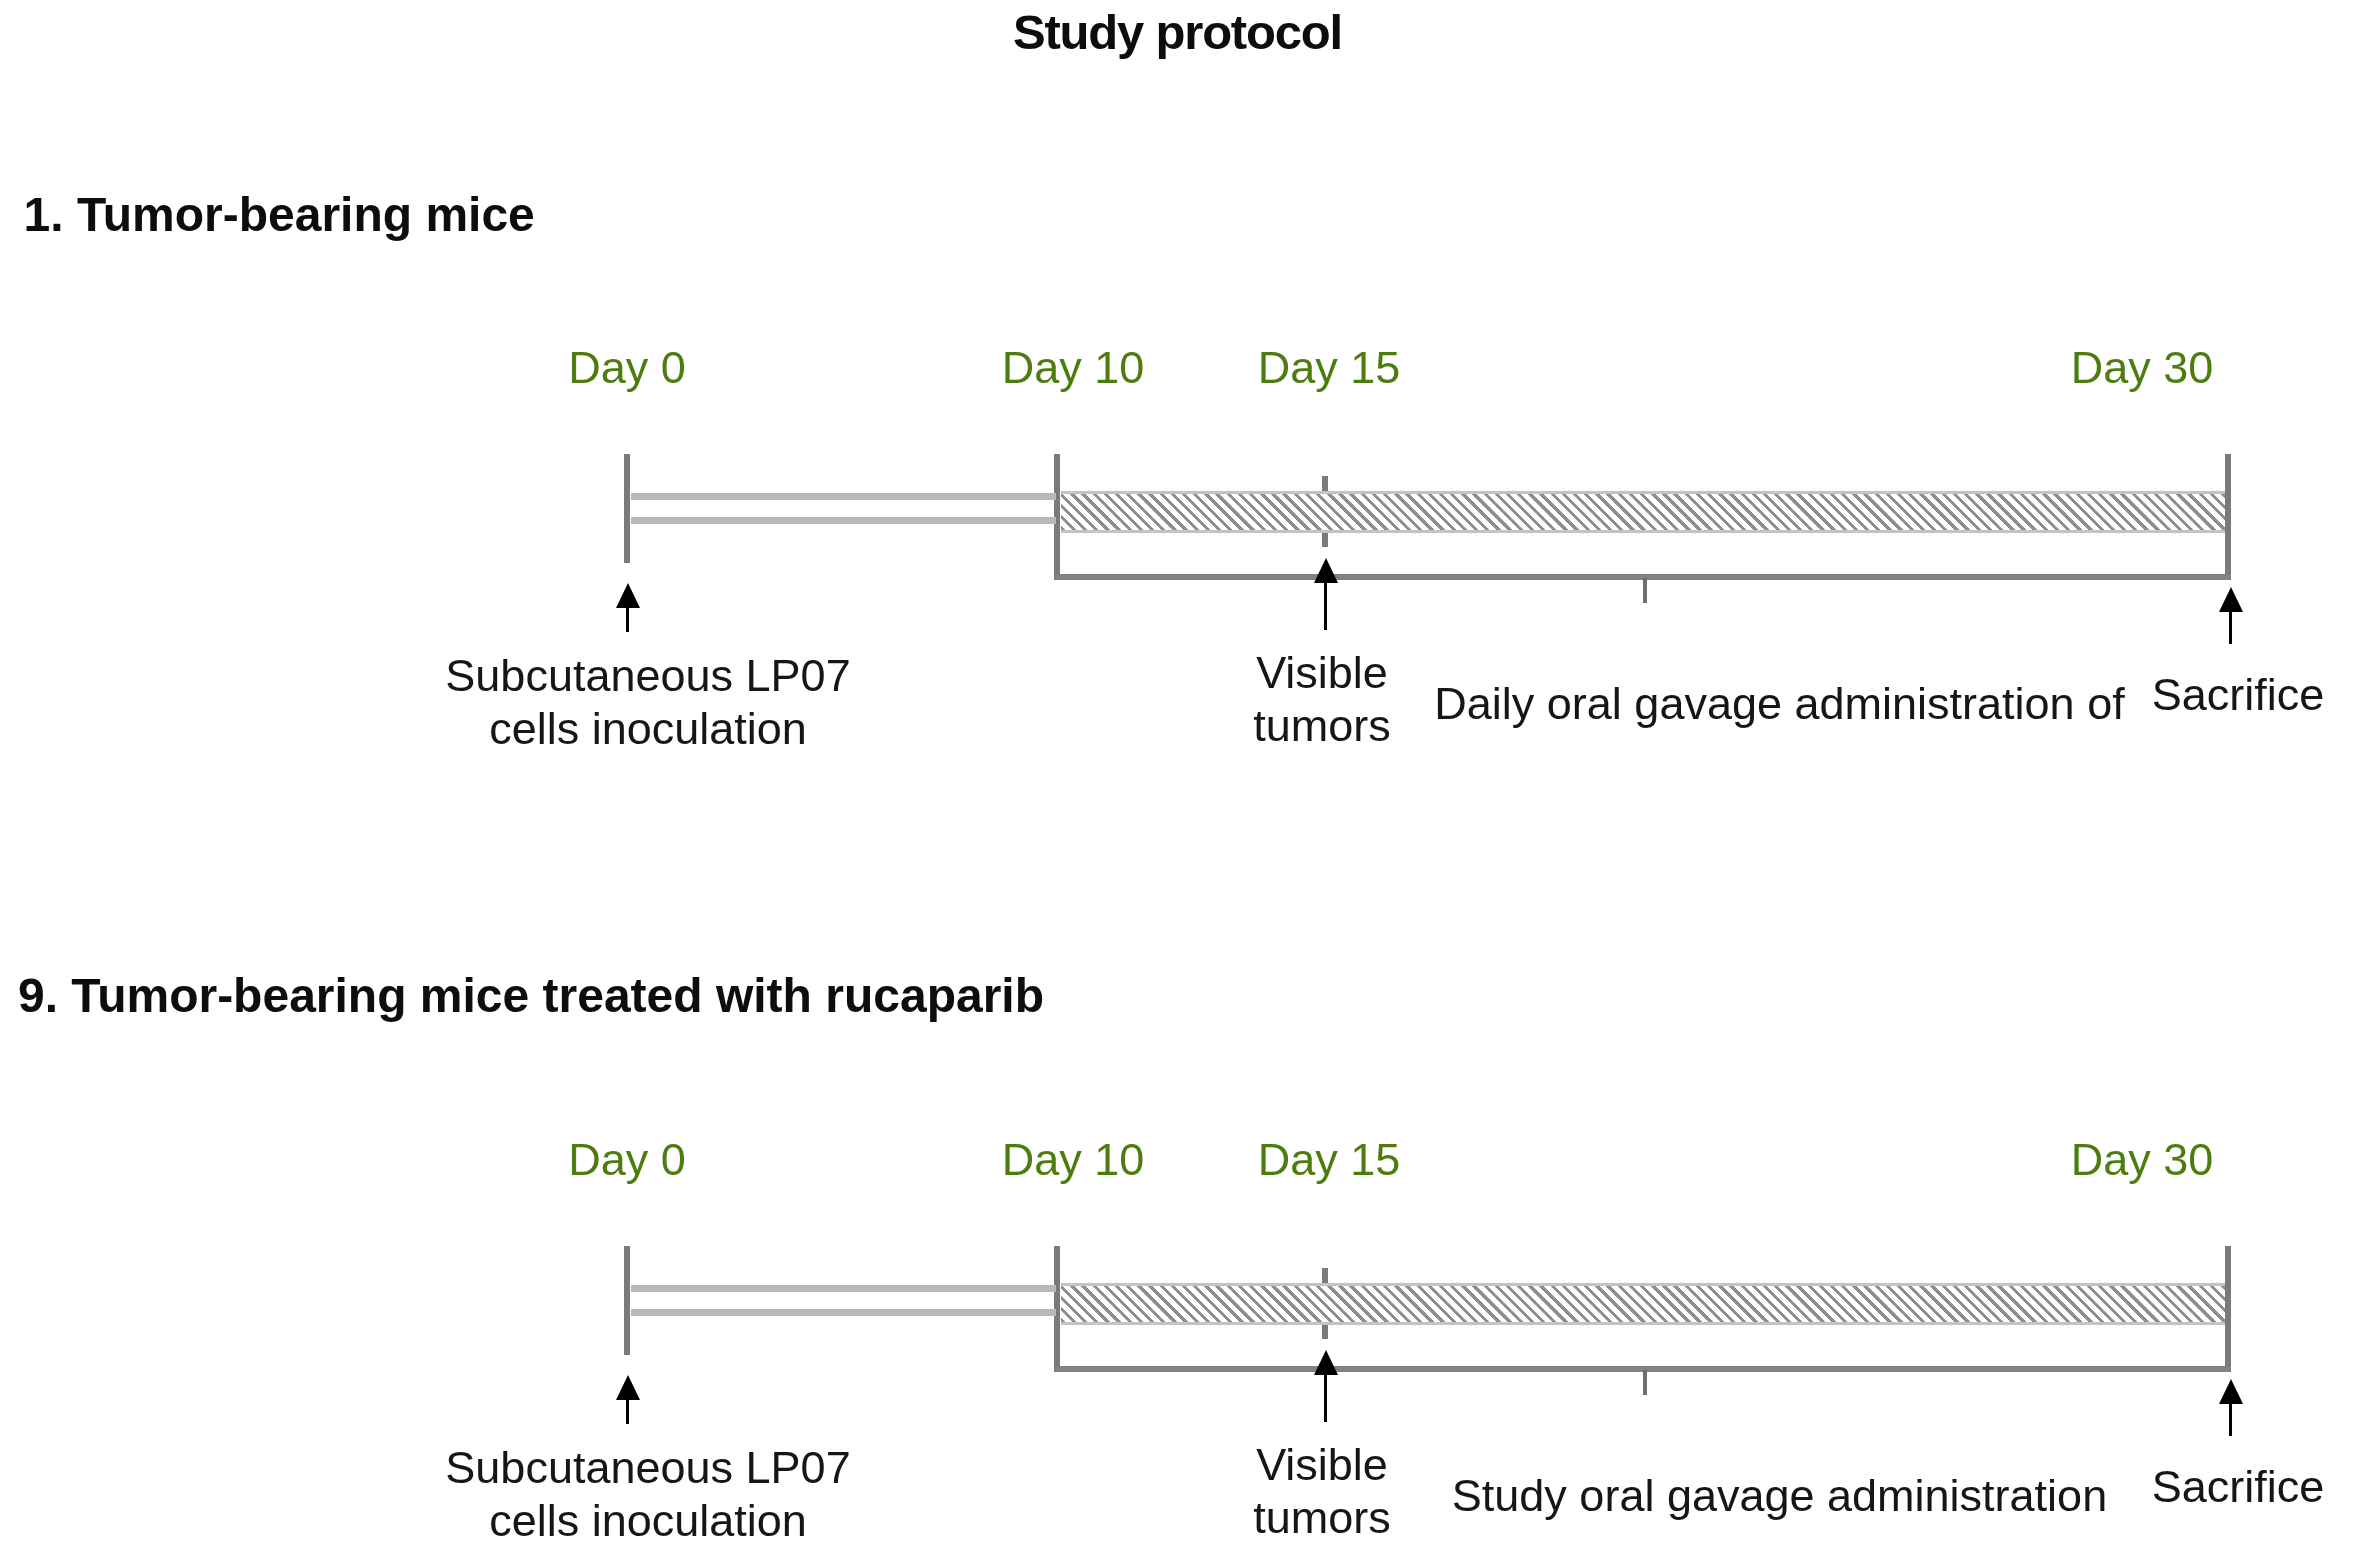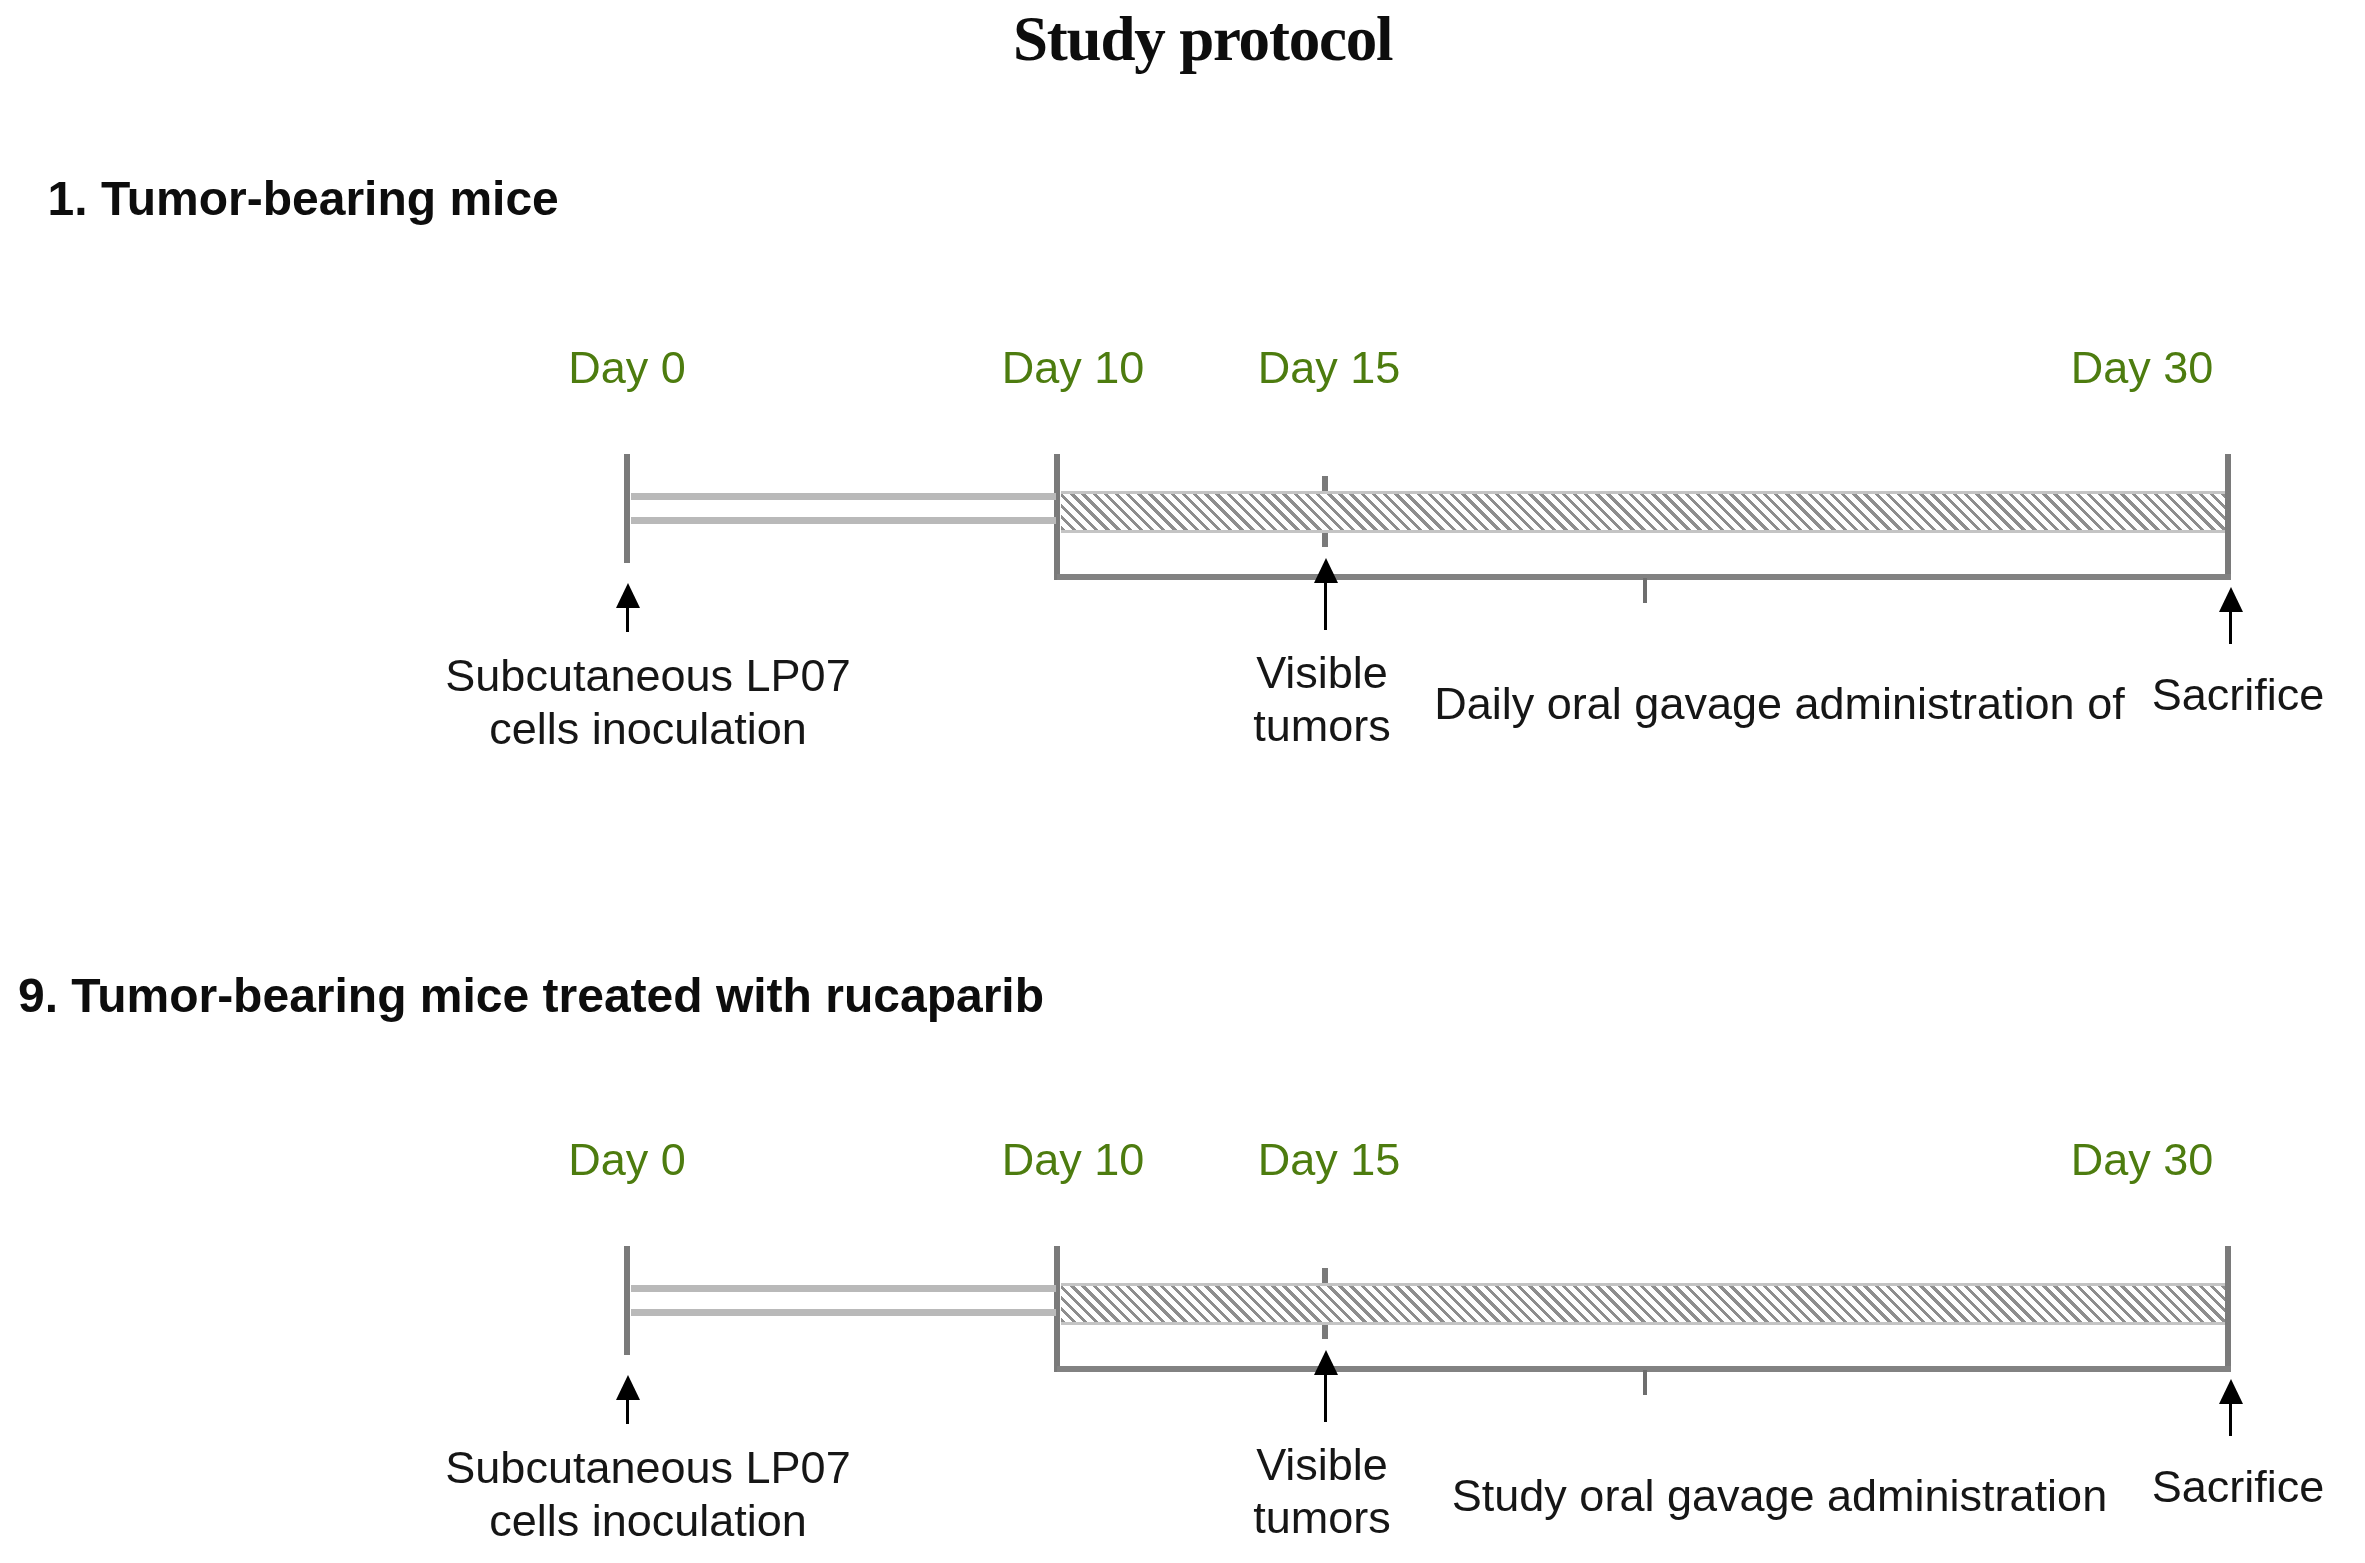--- a/index.html
+++ b/index.html
@@ -1,26 +1,26 @@
 <!DOCTYPE html>
 <html style="font-size:12.6px"><head>
 <meta charset="utf-8">
 <style>
   html,body{margin:0;padding:0;background:#ffffff;}
   body{font-family:"Liberation Sans","DejaVu Sans",sans-serif;color:#161616;}
   .canvas{position:relative;width:2366px;height:1564px;background:#fff;overflow:hidden;}
 
-  .title{position:absolute;left:1013px;top:7.9px;font-size:63px;font-weight:bold;
-         letter-spacing:-1.2px;line-height:1;white-space:nowrap;color:#0d0d0d;font-family:Liberation Serif, serif;}
+  .title{position:absolute;left:1013px;top:7.9px;font-size:49px;font-weight:bold;
+         letter-spacing:-1.2px;line-height:1;white-space:nowrap;color:#0d0d0d;}
 
   .heading{position:absolute;margin:0;font-size:48px;font-weight:bold;line-height:1;
            white-space:nowrap;color:#0d0d0d;}
   .panel-1{--oy:0px;}
   .panel-2{--oy:792px;}
-  .panel-1 .heading{left:23.6px;top:175px;margin-left:24px;}
+  .panel-1 .heading{left:23.6px;top:191px;}
   .panel-2 .heading{left:18px;top:972px;}
 
   .day-label{position:absolute;font-size:45px;line-height:1;transform:translateX(-50%);
              white-space:nowrap;color:#4d7c0f;}
   .d0 {left:627px; top:calc(345px + var(--oy));}
   .d10{left:1073px;top:calc(345px + var(--oy));}
   .d15{left:1329px;top:calc(345px + var(--oy));}
   .d30{left:2142px;top:calc(345px + var(--oy));}
 
   .tick{position:absolute;background:#7a7a7a;}

